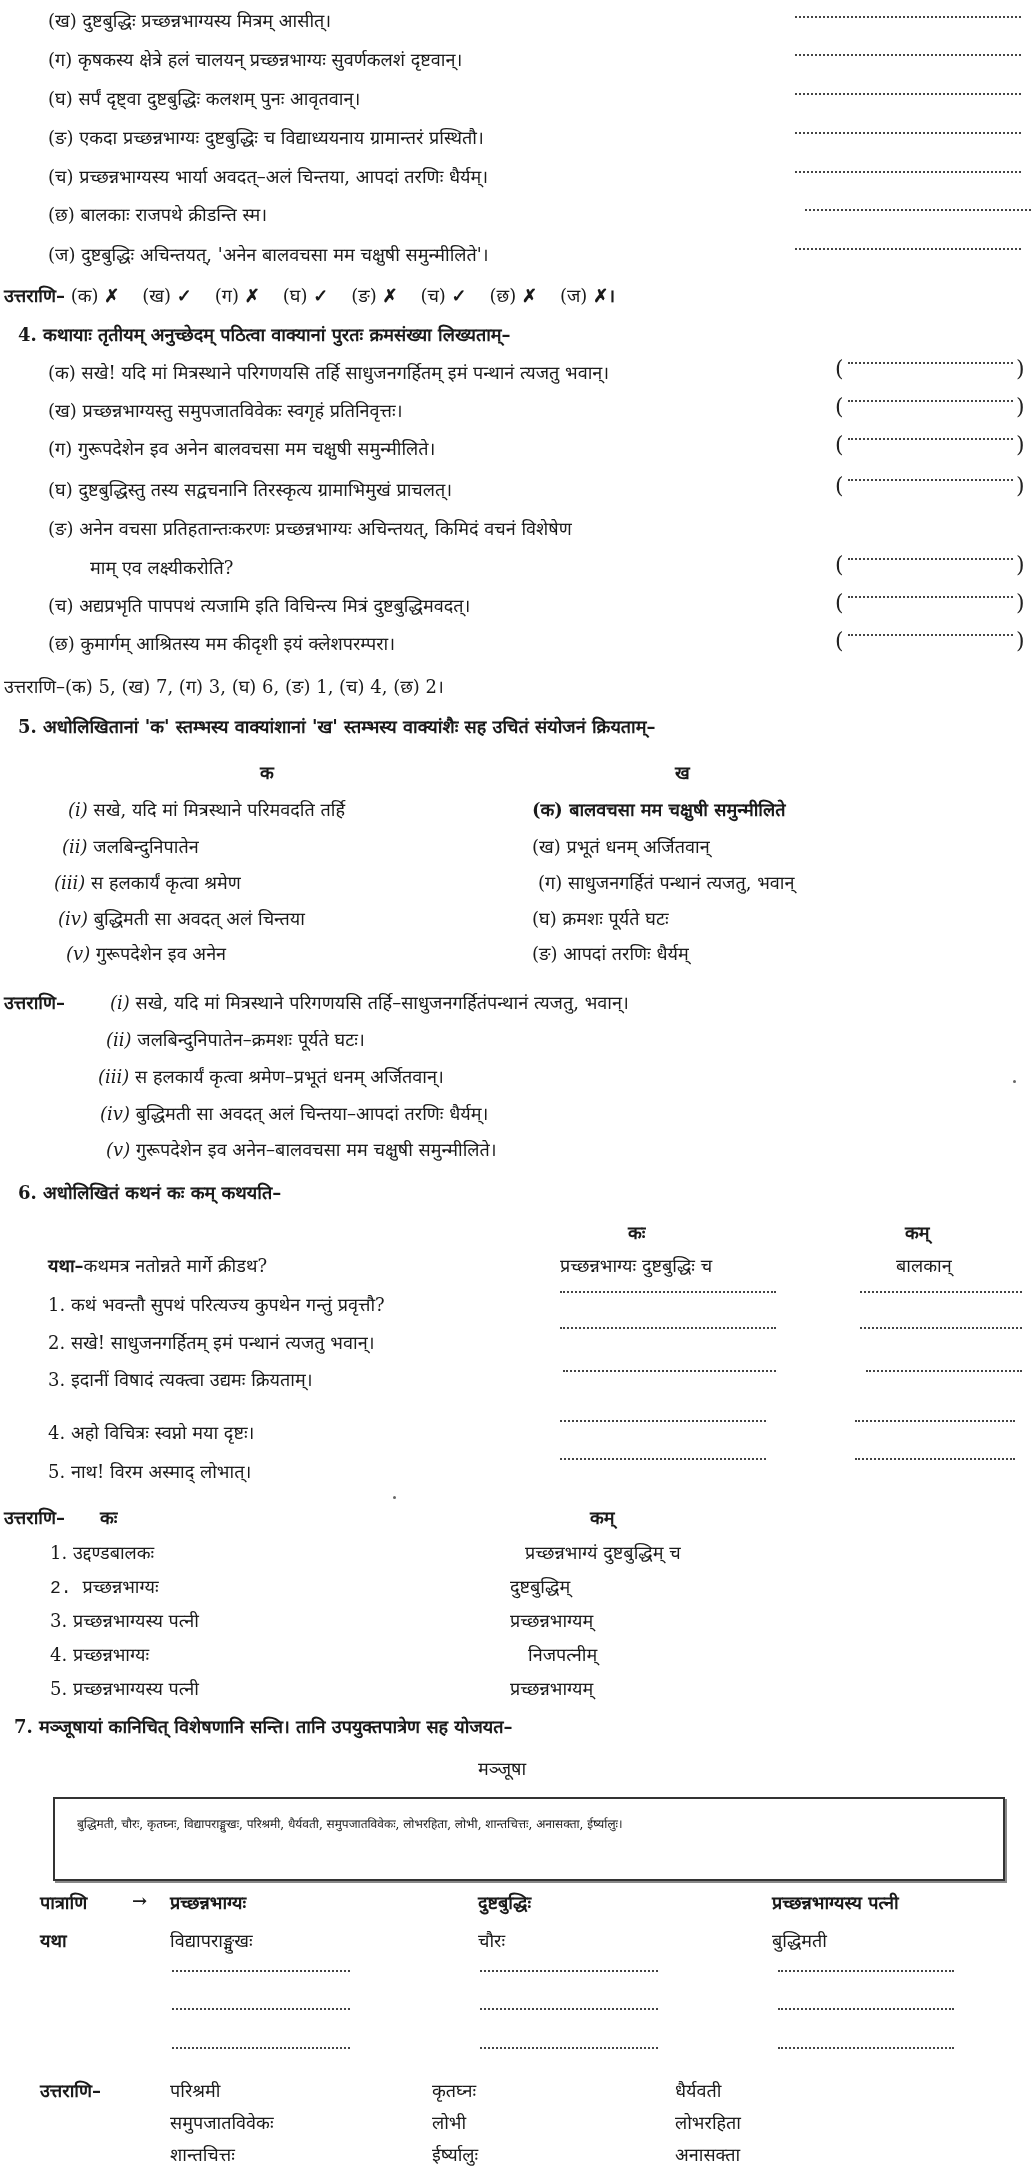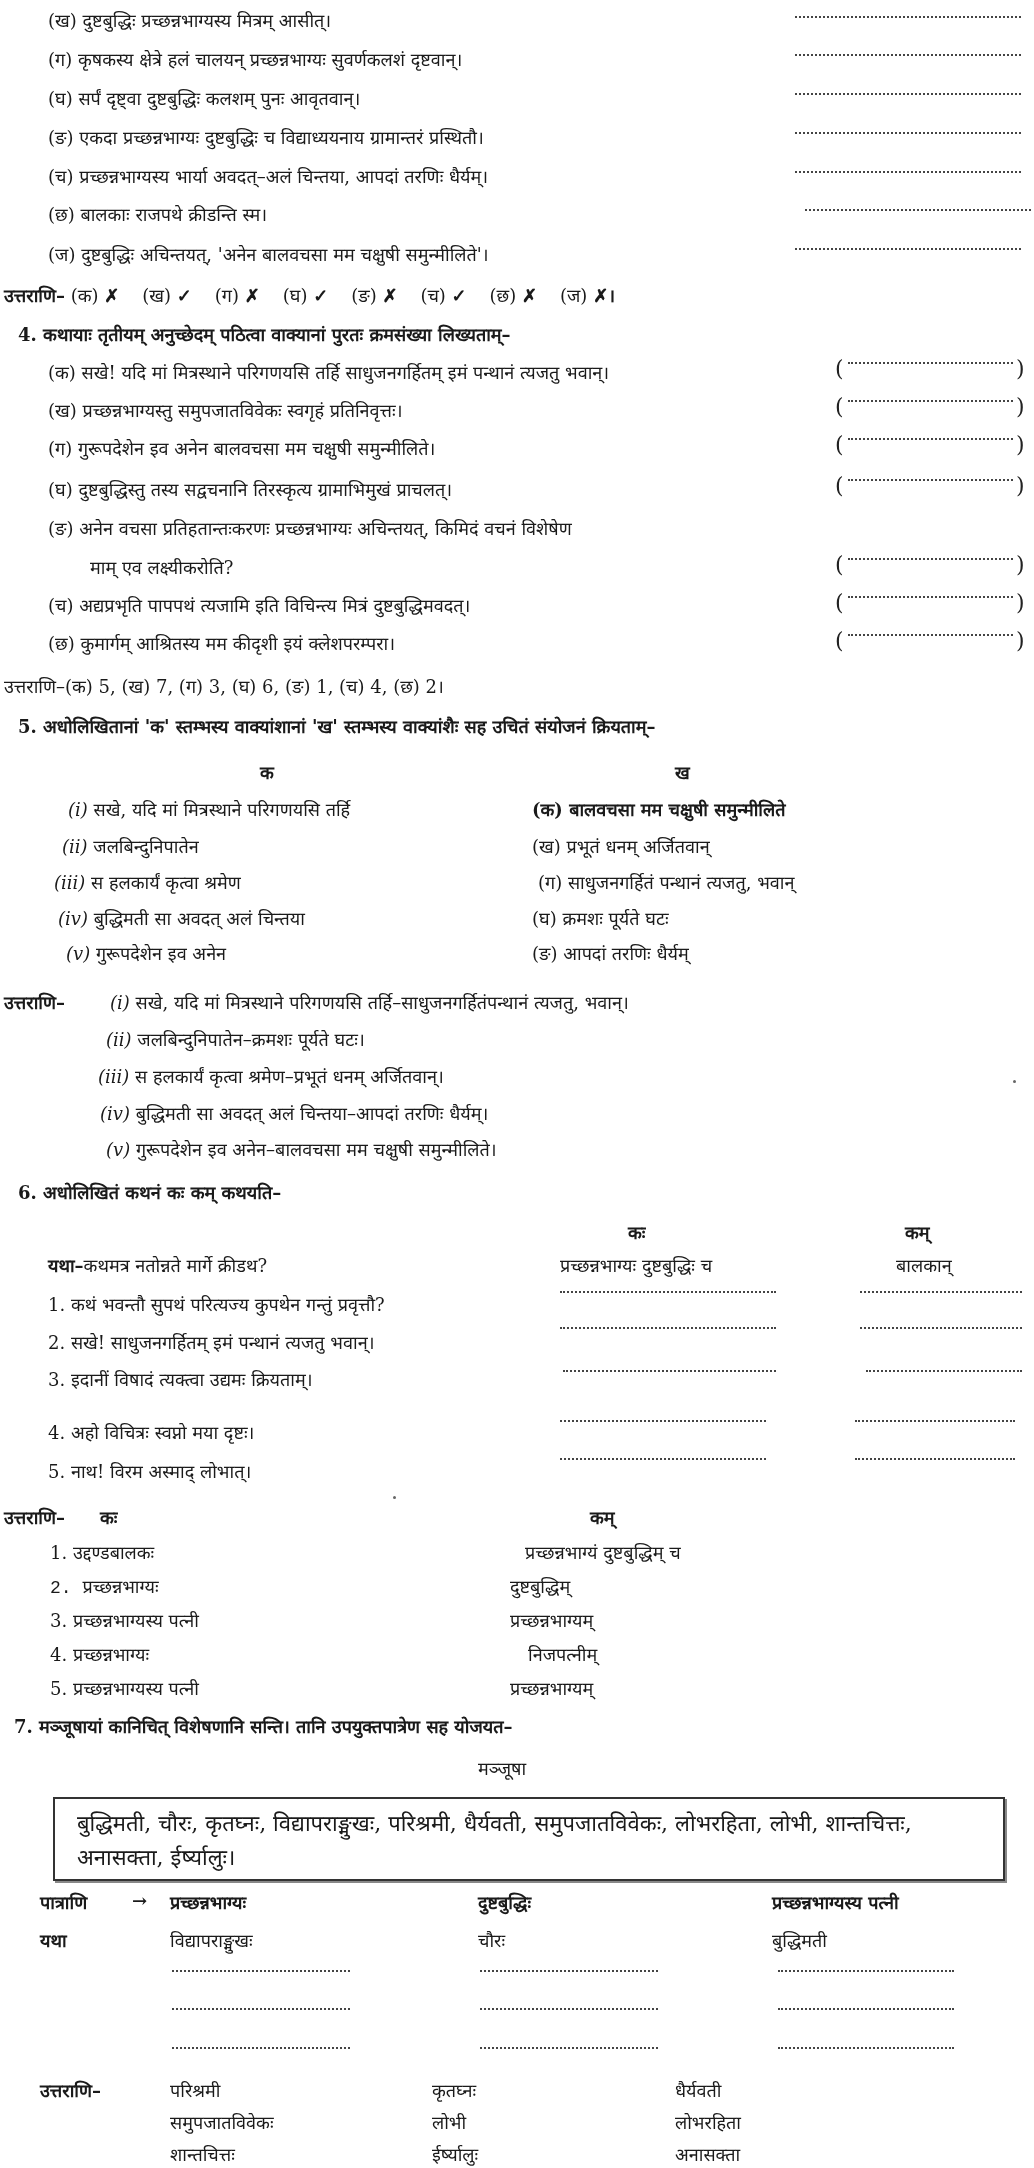--- a/index.html
+++ b/index.html
@@ -11,21 +11,21 @@
   .abs { position: absolute; white-space: nowrap; }
   .bold { font-weight: bold; }
   .dots { position: absolute; height: 0; border-top: 2px dotted #444; }
   .paren { position: absolute; font-size: 22px; color: #222; }
   .q-head { font-weight: bold; font-size: 18px; }
   .mark { font-weight: bold; }
   .box {
     position: absolute; left: 53px; top: 1797px; width: 948px; height: 80px;
     border: 2px solid #333; box-shadow: 2px 2px 0 #888;
   }
-  .box-text { position: absolute; left: 22px; top: 8px; width: 910px; white-space: normal; line-height: 34px; font-size: 22px; }
+  .box-text { position: absolute; left: 22px; top: 8px; width: 910px; white-space: normal; line-height: 34px; font-size: 12px; }
   .ital { font-style: italic; }
   .dot-small { position:absolute; width:3px; height:3px; background:#666; border-radius:50%; }
 </style>
 </head>
 <body>
 
 <div>
   <div class="abs" style="left:48px;top:8px;text-align:center;"><span>(ख)</span> <span>दुष्टबुद्धिः प्रच्छन्नभाग्यस्य मित्रम् आसीत्।</span></div>
   <div class="dots" style="left:795px;top:16px;width:226px;"></div>
 
@@ -100,21 +100,21 @@
     <div class="paren" style="left:1016px;top:628px;">)</div>
 </div>
 
 <div class="abs" style="left:4px;top:674px;">उत्तराणि–(क) 5, (ख) 7, (ग) 3, (घ) 6, (ङ) 1, (च) 4, (छ) 2।</div>
 
 <div class="abs q-head" style="left:18px;top:714px;">5. अधोलिखितानां 'क' स्तम्भस्य वाक्यांशानां 'ख' स्तम्भस्य वाक्यांशैः सह उचितं संयोजनं क्रियताम्–</div>
 <div class="abs bold" style="left:260px;top:760px;">क</div>
 <div class="abs bold" style="left:675px;top:760px;">ख</div>
 
 <div>
-  <div class="abs" style="left:68px;top:797px;"><span class="ital">(i)</span> <span>सखे, यदि मां मित्रस्थाने परिगणयसि तर्हि</span></div>
+  <div class="abs" style="left:68px;top:797px;"><span class="ital">(i)</span> <span>सखे, यदि मां मित्रस्थाने परिमवदति तर्हि</span></div>
   <div class="abs" style="left:62px;top:834px;"><span class="ital">(ii)</span> <span>जलबिन्दुनिपातेन</span></div>
   <div class="abs" style="left:54px;top:870px;"><span class="ital">(iii)</span> <span>स हलकार्यं कृत्वा श्रमेण</span></div>
   <div class="abs" style="left:58px;top:906px;"><span class="ital">(iv)</span> <span>बुद्धिमती सा अवदत् अलं चिन्तया</span></div>
   <div class="abs" style="left:66px;top:941px;"><span class="ital">(v)</span> <span>गुरूपदेशेन इव अनेन</span></div>
 </div>
 <div>
   <div class="abs" style="left:532px;top:797px;font-weight:bold;"><span>(क)</span> <span>बालवचसा मम चक्षुषी समुन्मीलिते</span></div>
   <div class="abs" style="left:532px;top:834px;"><span>(ख)</span> <span>प्रभूतं धनम् अर्जितवान्</span></div>
   <div class="abs" style="left:538px;top:870px;"><span>(ग)</span> <span>साधुजनगर्हितं पन्थानं त्यजतु, भवान्</span></div>
   <div class="abs" style="left:532px;top:906px;"><span>(घ)</span> <span>क्रमशः पूर्यते घटः</span></div>

